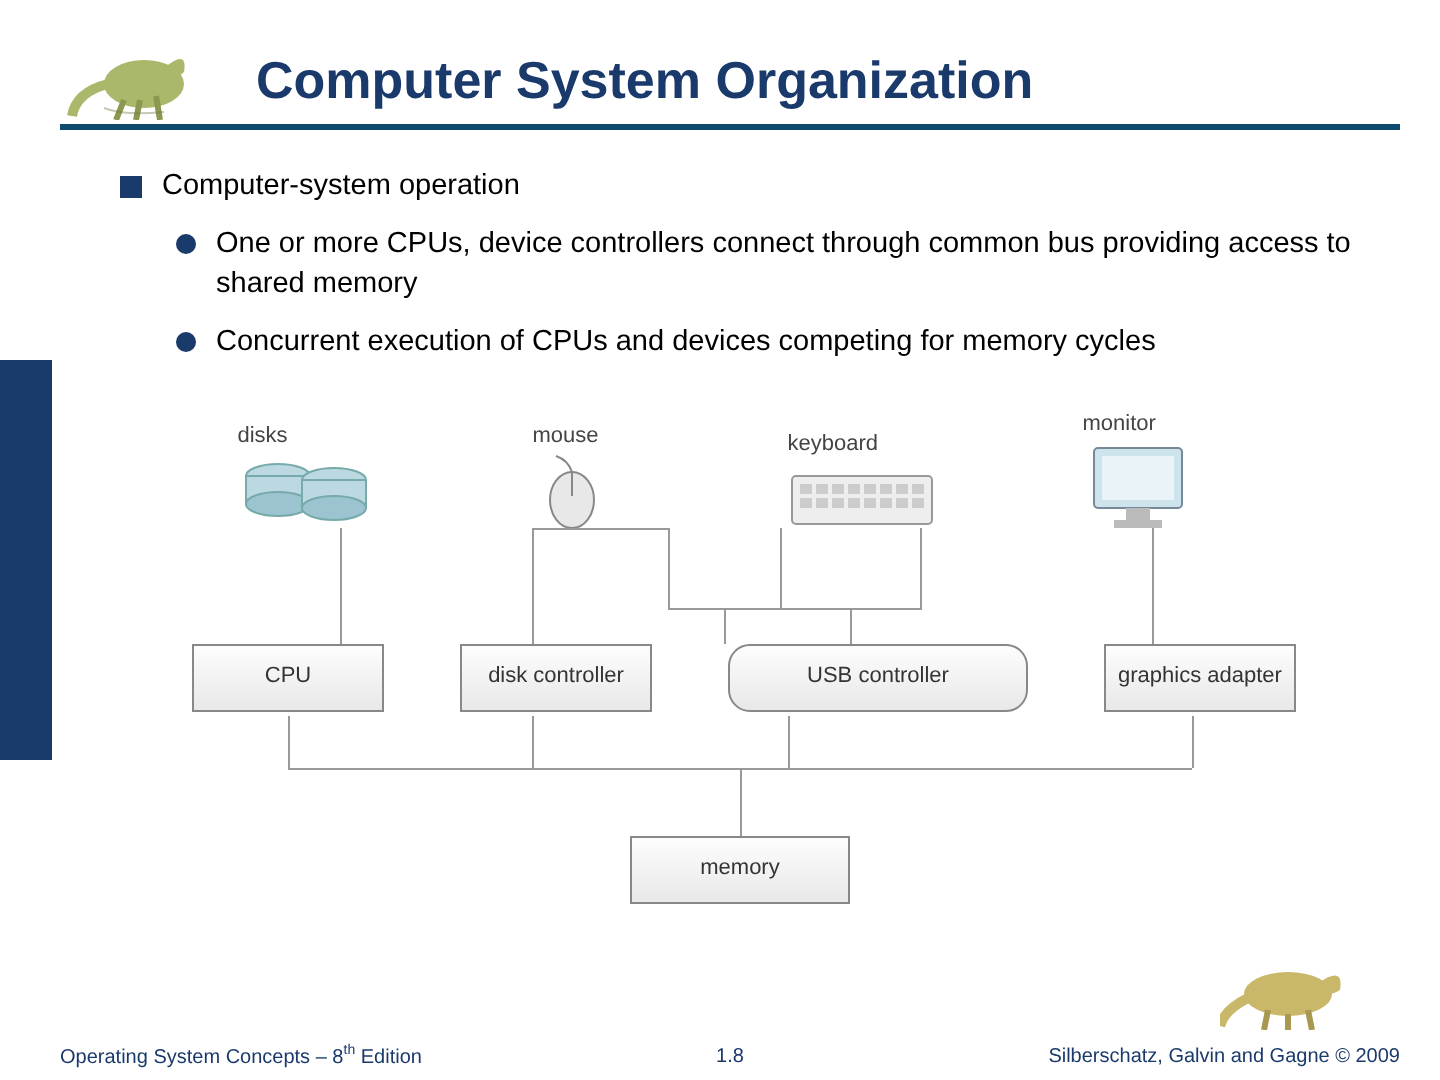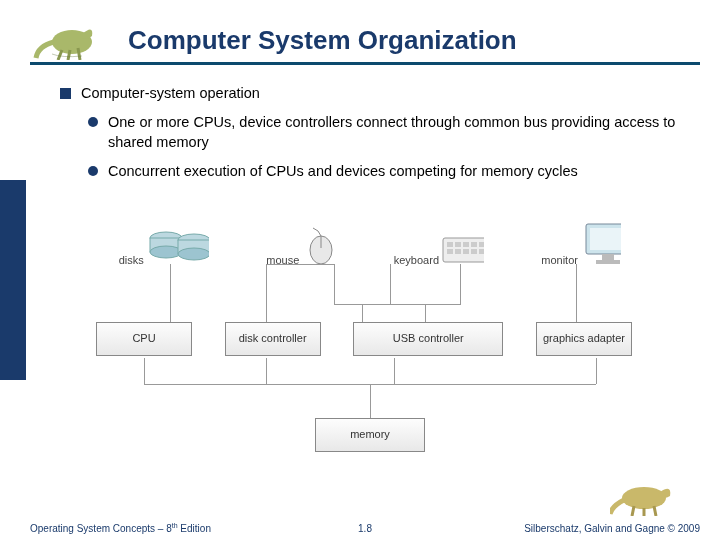--- a/index.html
+++ b/index.html
@@ -9,25 +9,25 @@
   .title-row { display: flex; align-items: flex-end; gap: 8px; border-bottom: 3px solid #0c4a6e; padding-bottom: 2px; margin-left: 10px; }
   .dino-head { width: 70px; height: 50px; display: flex; align-items: flex-end; justify-content: center; }
   .title { font-size: 26px; font-weight: bold; color: #1a3a6b; flex: 1; text-align: left; padding-left: 20px; padding-bottom: 4px; }
   .content { padding: 20px 40px 0 60px; font-size: 14.5px; color: #000; }
   .b1 { display: flex; gap: 10px; margin-bottom: 12px; }
   .sq { width: 11px; height: 11px; background: #1a3a6b; flex: 0 0 11px; margin-top: 3px; }
   .b2 { display: flex; gap: 10px; margin-left: 28px; margin-bottom: 10px; line-height: 1.35; }
   .ci { width: 10px; height: 10px; border-radius: 50%; background: #1a3a6b; flex: 0 0 10px; margin-top: 4px; }
   .diagram { margin: 8px auto 0 auto; width: 560px; height: 260px; position: relative; }
   .dev-row { position: absolute; top: 0; left: 0; right: 0; display: flex; justify-content: space-around; align-items: flex-end; height: 74px; }
-  .dev { display: flex; flex-direction: row; align-items: flex-end; font-size: 11px; color: #444; gap: 2px; }
+  .dev { display: flex; flex-direction: column; align-items: flex-start; font-size: 11px; color: #444; gap: 2px; }
   .dev svg { display: block; }
   .ctrl-row { position: absolute; top: 130px; left: 0; right: 0; display: flex; justify-content: space-between; }
   .box { border: 1px solid #888; background: linear-gradient(#fdfdfd,#e8e8e8); font-size: 11px; color: #333; text-align: left; padding: 6px 4px; width: 96px; min-height: 34px; display:flex; align-items:center; justify-content:center; line-height:1.2; }
-  .box.wide { width: 150px; }
+  .box.wide { width: 150px; border-radius: 11px; }
   .mem-box { position: absolute; bottom: 0; left: 50%; transform: translateX(-50%); }
   .line { position: absolute; background: #999; }
   .footer { position: absolute; bottom: 6px; left: 30px; right: 20px; display: flex; justify-content: space-between; align-items: flex-end; font-size: 10px; color: #333; }
   .footer .left { color: #1a3a6b; }
   .footer .mid { color: #1a3a6b; position:absolute; left:50%; transform:translateX(-50%);margin-top:48px; }
   .footer .right { color: #1a3a6b; }
   .dino-foot { position: absolute; right: 40px; bottom: 20px; }
   sup { font-size: 0.7em; }
 </style>
 </head>
@@ -130,21 +130,21 @@
     <div class="line" style="left:272px; top:112px; width:1px; height:18px"></div>
     <div class="line" style="left:370px; top:72px; width:1px; height:40px"></div>
     <div class="line" style="left:300px; top:112px; width:71px; height:1px"></div>
     <div class="line" style="left:335px; top:112px; width:1px; height:18px"></div>
     <div class="line" style="left:486px; top:72px; width:1px; height:58px"></div>
 
     <div class="ctrl-row">
       <div class="box" style="margin-left:6px">CPU</div>
       <div class="box">disk controller</div>
       <div class="box wide">USB controller</div>
-      <div class="box" style="margin-right:18px">graphics adapter</div>
+      <div class="box" style="margin-right:2px">graphics adapter</div>
     </div>
 
     <div class="line" style="left:54px; top:192px; width:452px; height:1px"></div>
     <div class="line" style="left:54px; top:166px; width:1px; height:26px"></div>
     <div class="line" style="left:176px; top:166px; width:1px; height:26px"></div>
     <div class="line" style="left:304px; top:166px; width:1px; height:26px"></div>
     <div class="line" style="left:506px; top:166px; width:1px; height:26px"></div>
     <div class="line" style="left:280px; top:192px; width:1px; height:34px"></div>
 
     <div class="box mem-box" style="width:110px">memory</div>

